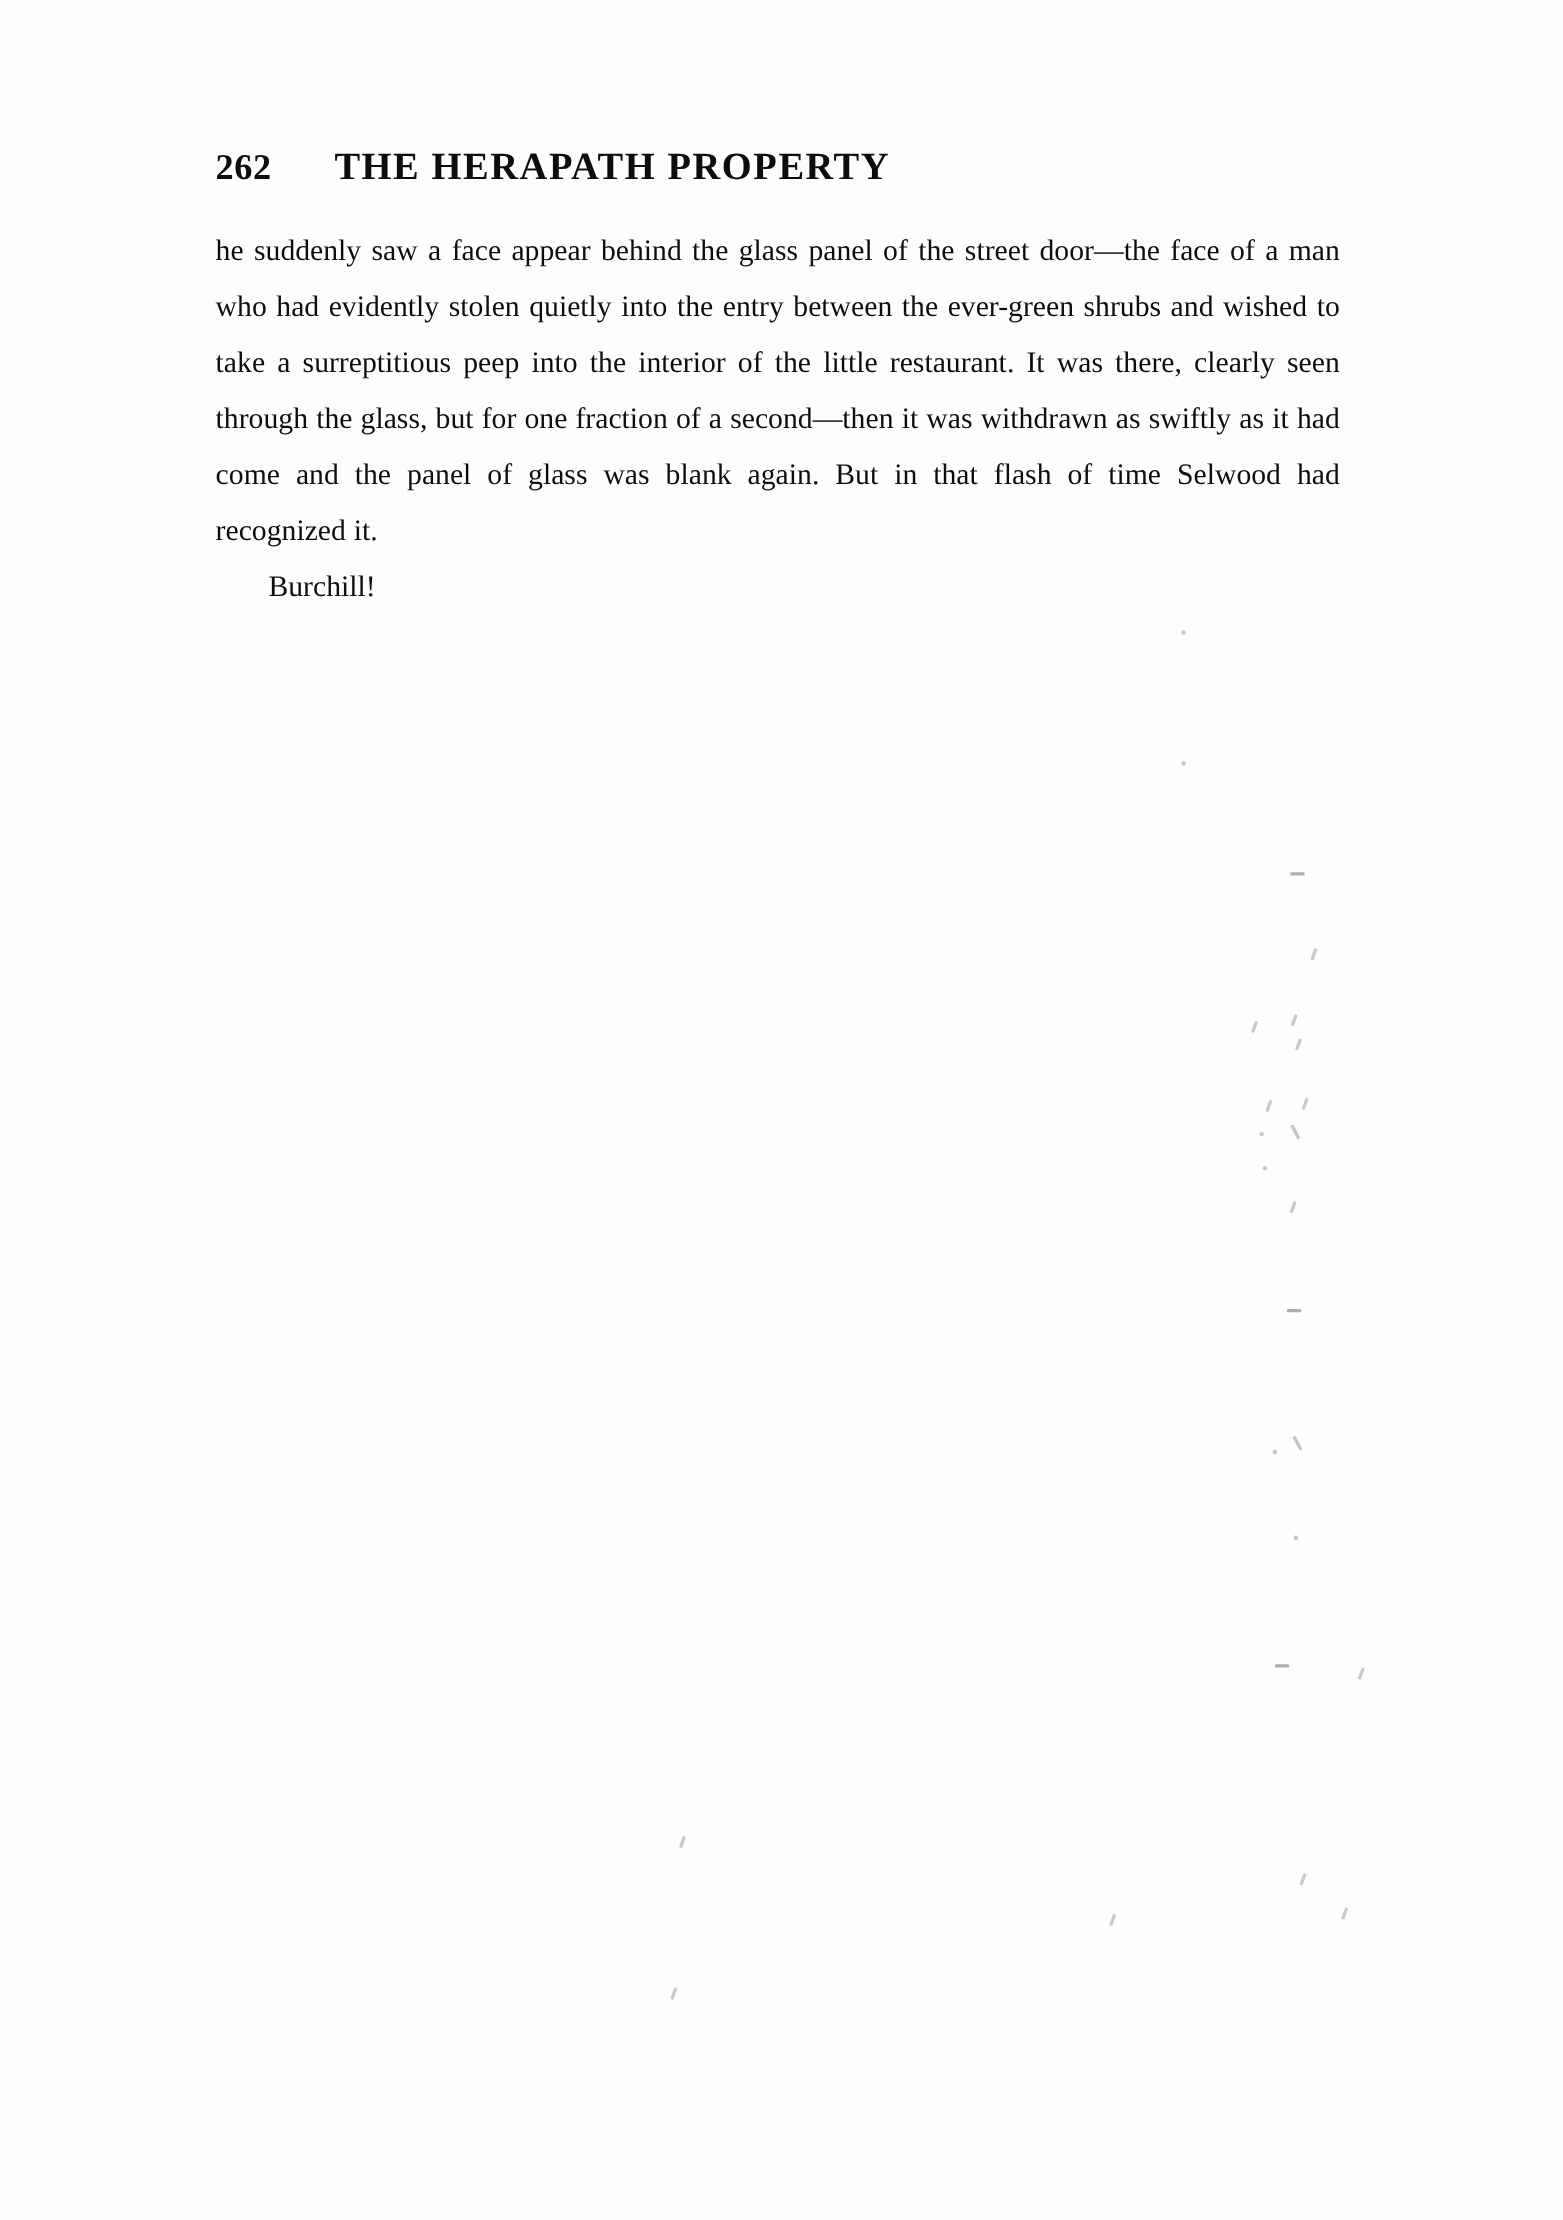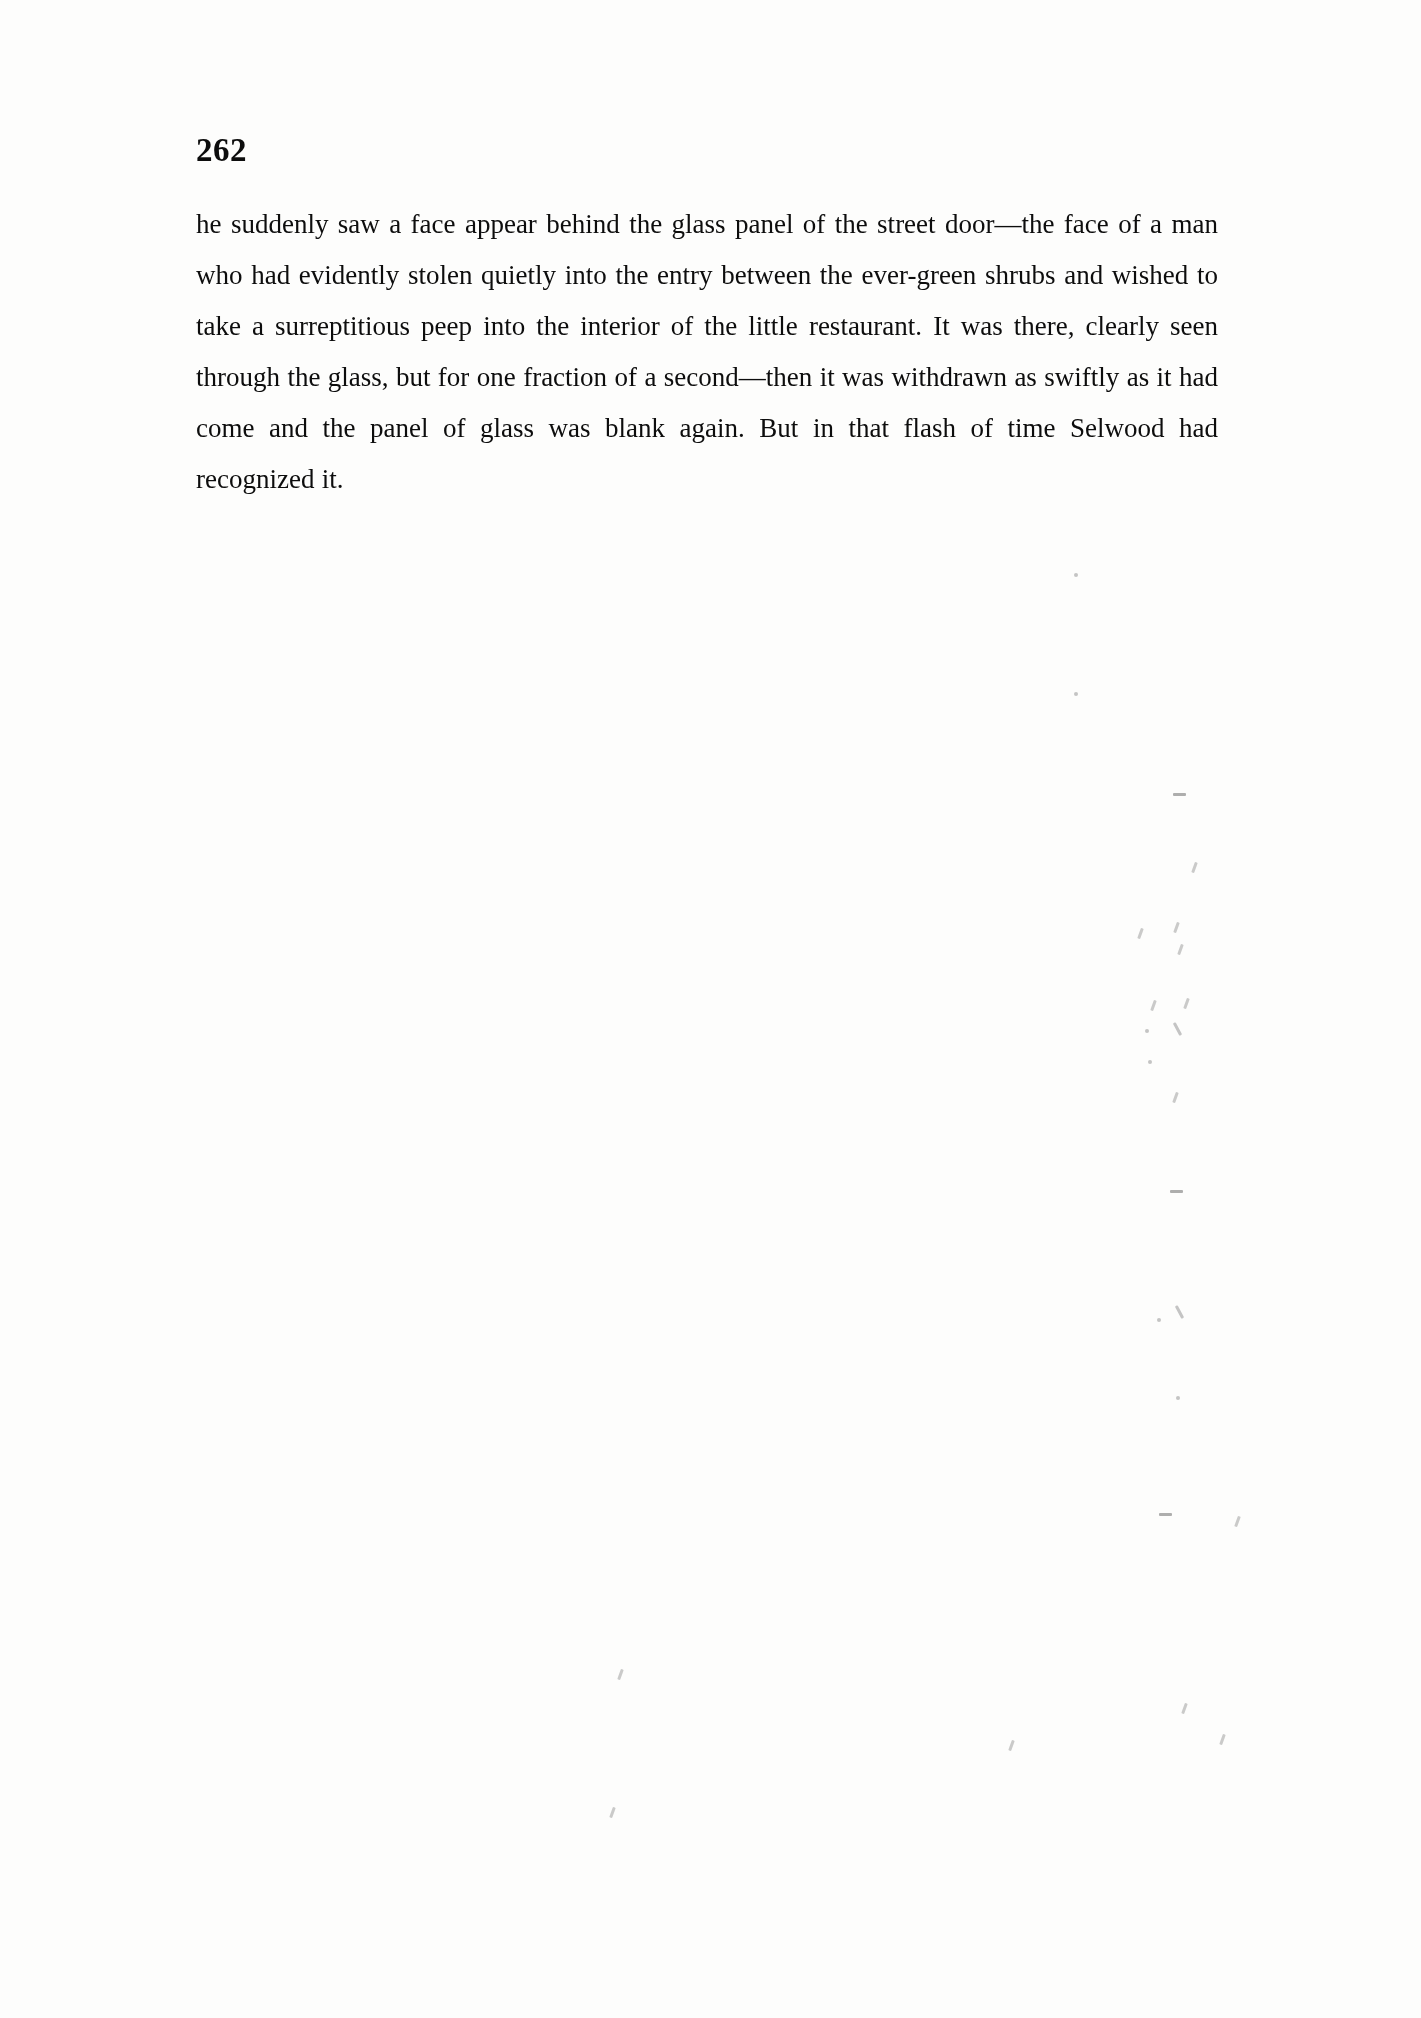--- a/index.html
+++ b/index.html
@@ -103,24 +103,26 @@
 </style>
 </head>
 <body>
 
 <div class="page">
 
   <div class="text-block">
 
     <div class="running-head">
       <span class="folio">262</span>
+      <span class="head-title">THE HERAPATH PROPERTY</span>
     </div>
 
     <div class="body-para">
       <p>he suddenly saw a face appear behind the glass panel of the street door—the face of a man who had evidently stolen quietly into the entry between the ever-green shrubs and wished to take a surreptitious peep into the interior of the little restaurant.  It was there, clearly seen through the glass, but for one fraction of a second—then it was withdrawn as swiftly as it had come and the panel of glass was blank again. But in that flash of time Selwood had recognized it.</p>
+      <p class="para-indent">Burchill!</p>
     </div>
 
   </div>
 
   <span class="speck dot" style="left:1074px; top:692px;"></span>
   <span class="speck dash" style="left:1173px; top:793px;"></span>
   <span class="speck tick" style="left:1193px; top:862px;"></span>
   <span class="speck tick" style="left:1139px; top:928px;"></span>
   <span class="speck tick" style="left:1175px; top:922px;"></span>
   <span class="speck tick" style="left:1179px; top:944px;"></span>

